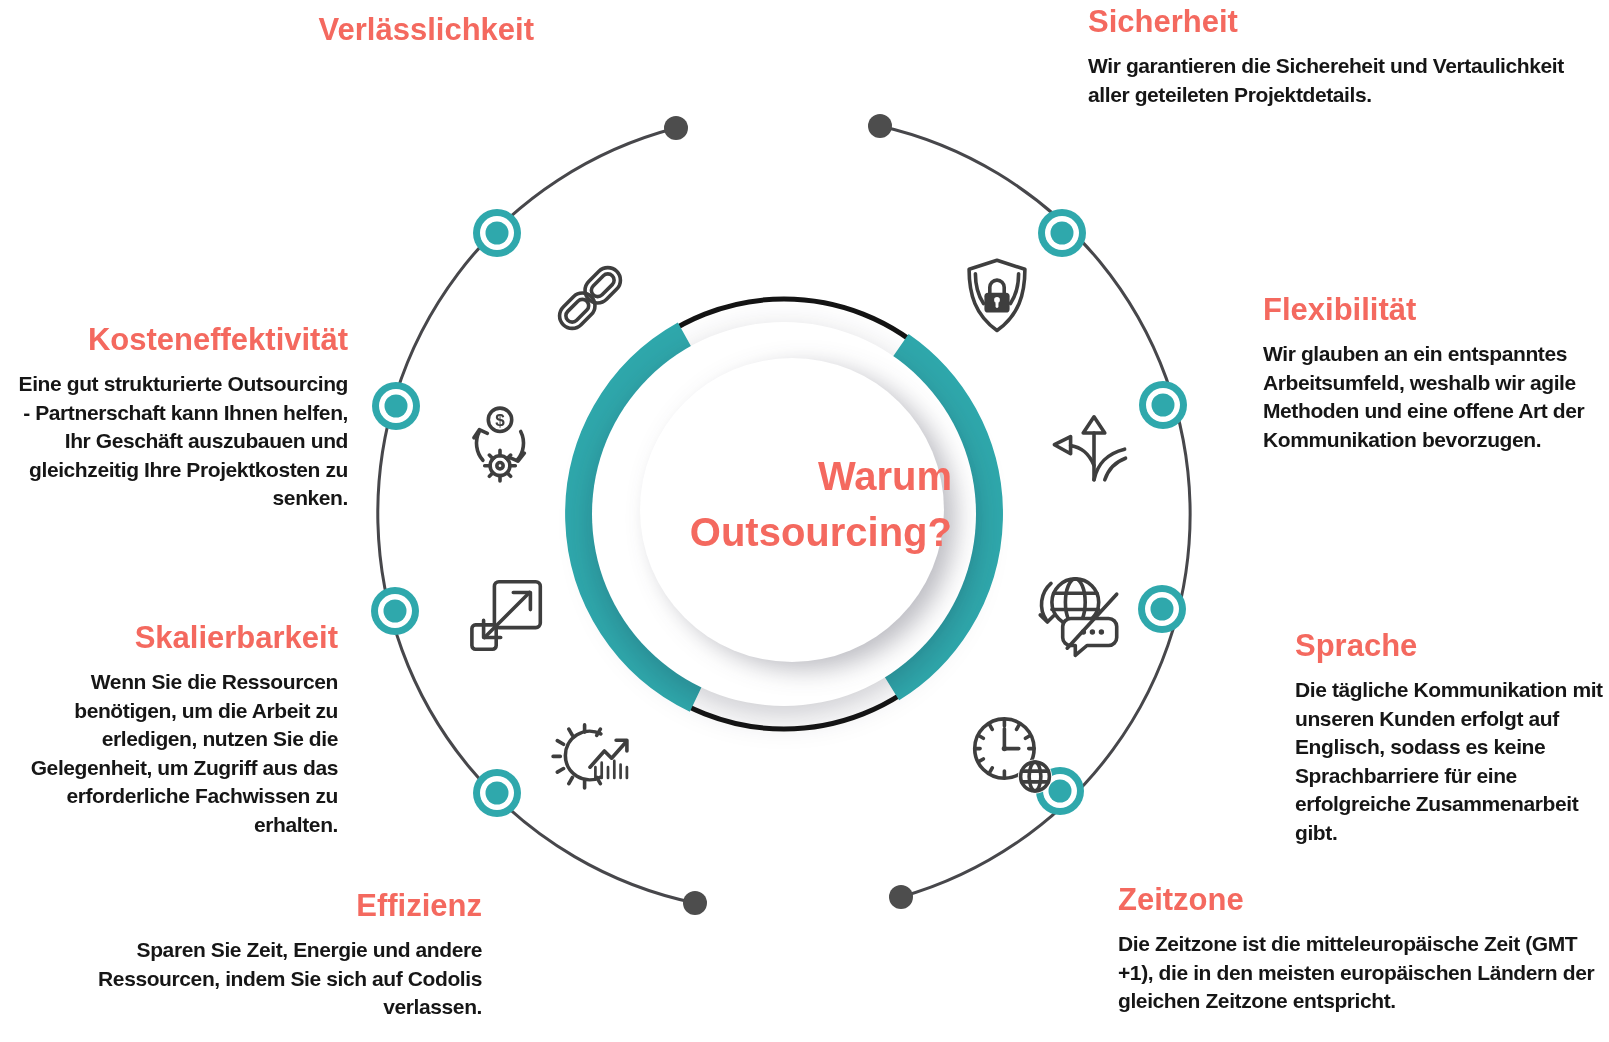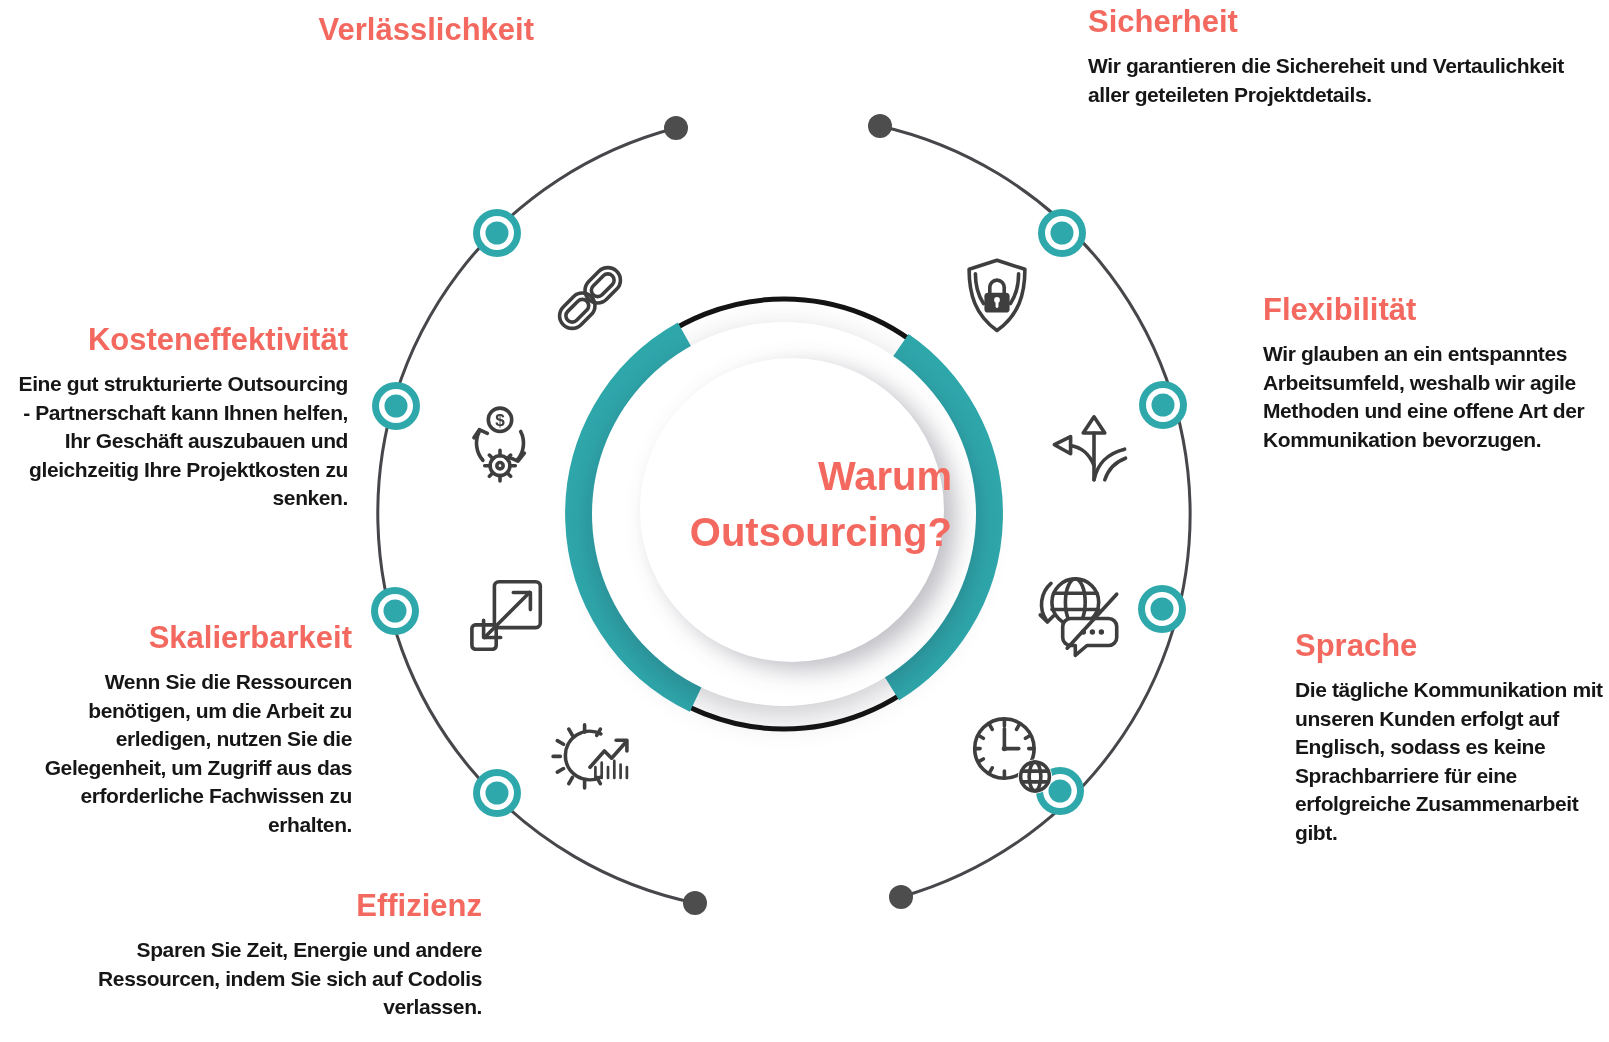--- a/index.html
+++ b/index.html
@@ -42,21 +42,21 @@
   .section p{
     margin:0;color:var(--dark);font-size:21px;font-weight:700;
     line-height:1.36;letter-spacing:-0.4px;
   }
   .al-r{text-align:right;}
   .al-l{text-align:left;}
   .s1{left:14px;  top:12px;   width:520px;}
   .s2{left:1088px;top:4px;   width:490px;}
   .s3{left:8px;   top:286px; width:340px;margin-top:36px;}
   .s4{left:1263px;top:292px; width:336px;}
-  .s5{left:37px;  top:620px; width:315px;}
+  .s5{left:23px;  top:620px; width:315px;}
   .s6{left:1263px;top:628px; width:320px;margin-left:32px;}
   .s7{left:50px;  top:888px; width:432px;}
   .s8{left:1118px;top:882px; width:478px;}
   .center-label{
     position:absolute;left:632px;top:448px;width:320px;
     text-align:right;color:var(--accent-coral);
     font-size:40px;font-weight:700;line-height:1.4;
   }
 </style>
 </head>
@@ -252,14 +252,18 @@
   <div class="section s6 al-l">
     <h2>Sprache</h2>
     <p>Die tägliche Kommunikation mit unseren Kunden erfolgt auf Englisch, sodass es keine Sprachbarriere für eine erfolgreiche Zusammenarbeit gibt.</p>
   </div>
 
   <div class="section s7 al-r">
     <h2>Effizienz</h2>
     <p>Sparen Sie Zeit, Energie und andere Ressourcen, indem Sie sich auf Codolis verlassen.</p>
   </div>
 
+  <div class="section s8 al-l">
+    <h2>Zeitzone</h2>
+    <p>Die Zeitzone ist die mitteleuropäische Zeit (GMT +1), die in den meisten europäischen Ländern der gleichen Zeitzone entspricht.</p>
+  </div>
 
 </div>
 
 </body></html>

